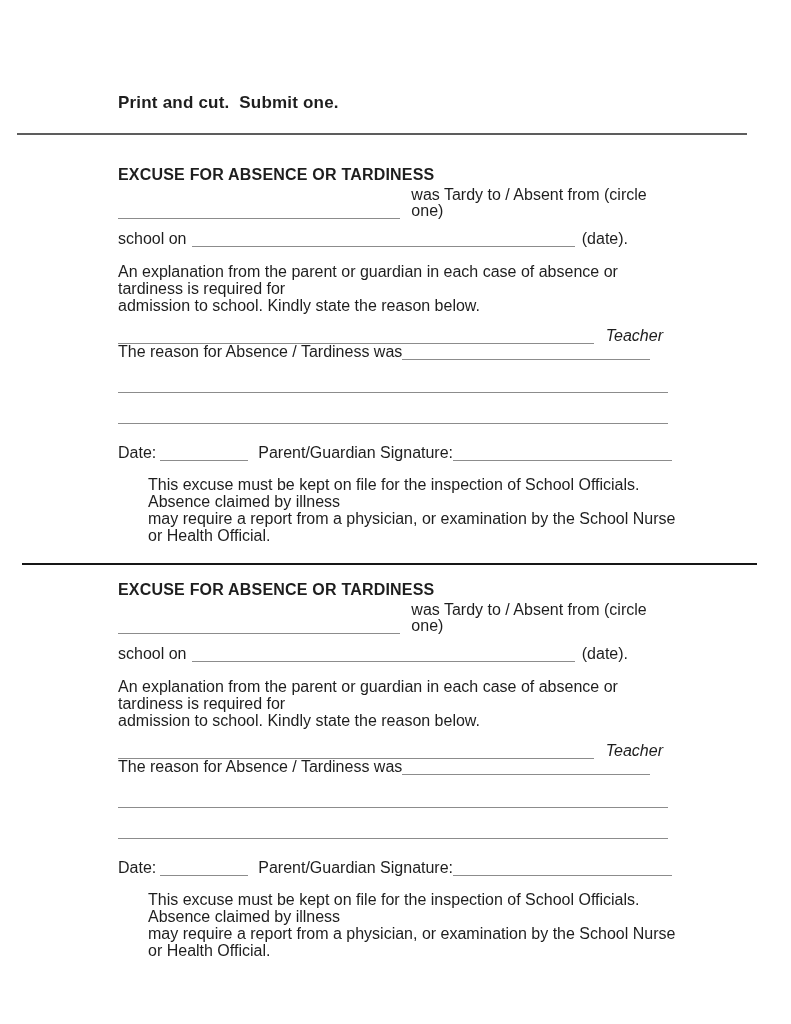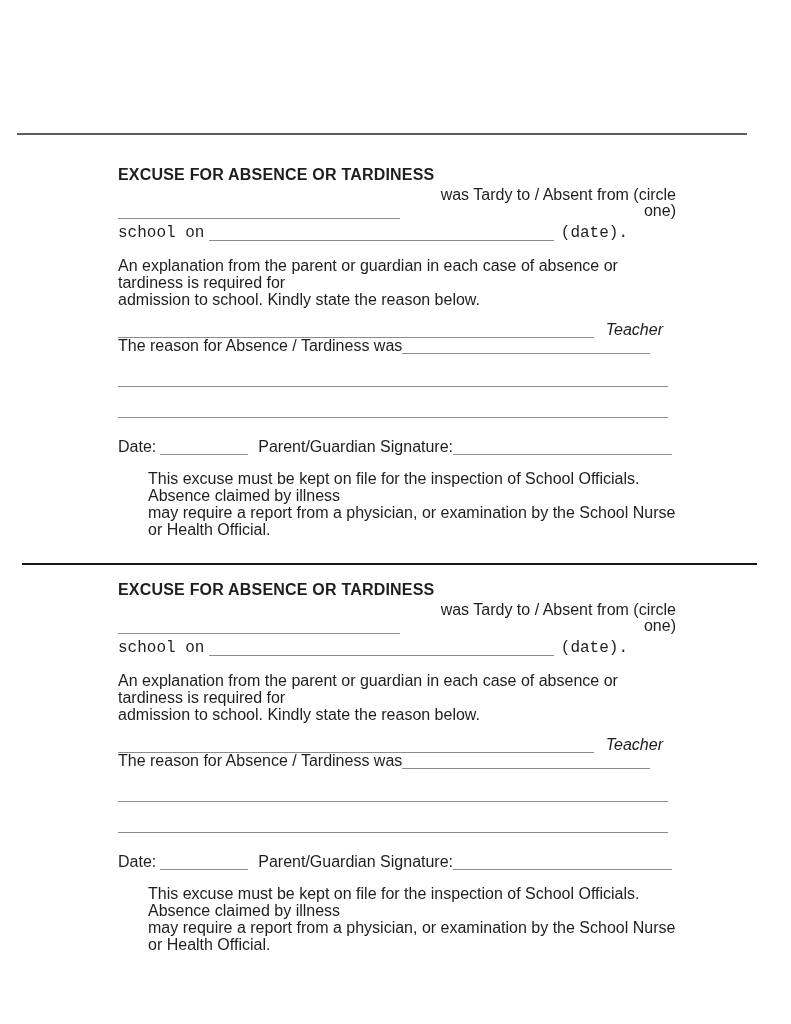--- a/index.html
+++ b/index.html
@@ -61,22 +61,22 @@
     height: 16px;
   }
   .blank {
     display: inline-block;
     height: 14px;
     border-bottom: 1.5px solid #8c8c8c;
   }
   .grow { flex: 1 1 auto; }
   .row-name   { margin-top: 20px; width: 558px; }
   .row-name .blank { width: 290px; }
-  .row-name .after-text { padding-left: 11px; text-align: right; }
-  .row-school { margin-top: 6px; width: 510px; font-family: Liberation Mono, monospace; }
+  .row-name .after-text { padding-left: 11px; }
+  .row-school { margin-top: 12px; width: 510px; }
   .row-school .blank { margin-left: 5px; }
   .row-school .after-text { padding-left: 7px; }
   .para {
     margin-top: 16px;
     line-height: 17px;
     white-space: pre-line;
   }
   .row-teacher { margin-top: 14px; width: 545px; }
   .row-teacher .after-text { padding-left: 12px; font-style: italic; }
   .row-reason { margin-top: 0; width: 532px; }
@@ -90,20 +90,21 @@
   .row-date { margin-top: 21px; width: 554px; justify-content: center; }
   .row-date .date-blank { width: 88px; margin-left: 4px; }
   .row-date .sig-label { padding-left: 10px; }
   .para-notice { margin-top: 15px; margin-left: 30px; }
 </style>
 </head>
 <body>
 
 <div class="page">
 
+  <div class="doc-title">Print and cut.  Submit one.</div>
   <div class="rule rule-top"></div>
 
   <div class="form form-1">
     <div class="f-heading">EXCUSE FOR ABSENCE OR TARDINESS</div>
 
     <div class="f-row row-name">
       <span class="blank"></span>
       <span class="after-text">was Tardy to / Absent from (circle one)</span>
     </div>
 

